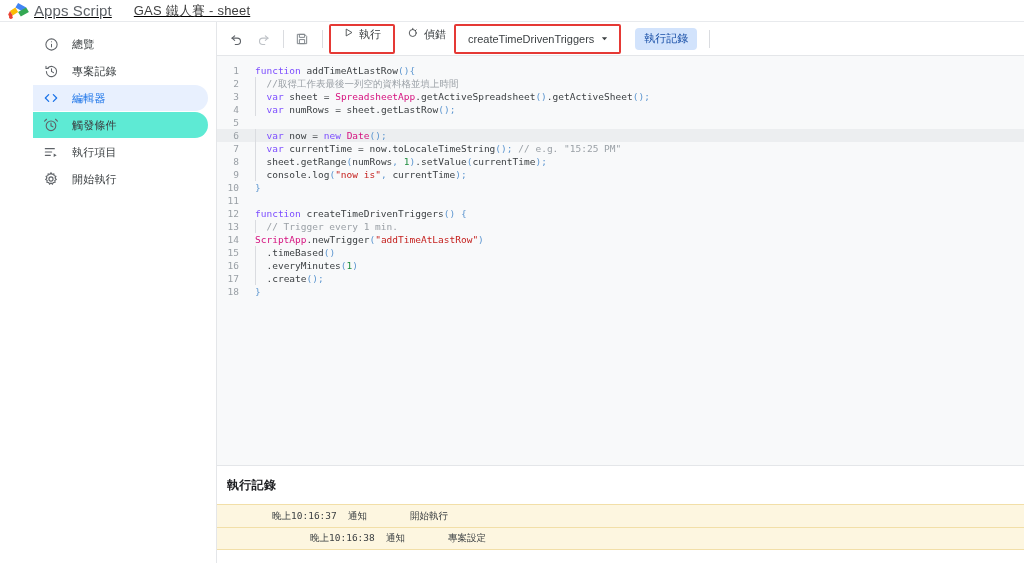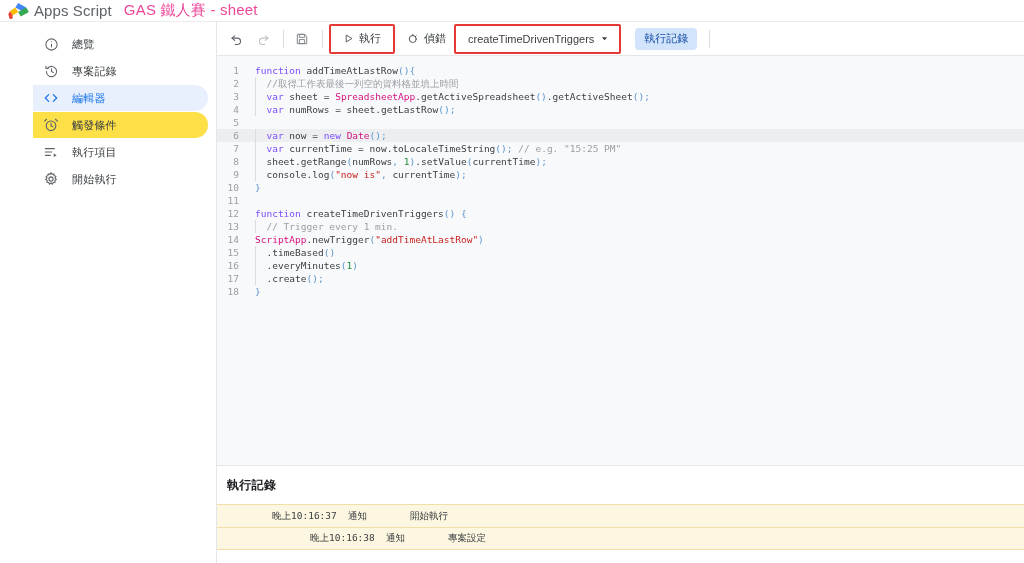--- a/index.html
+++ b/index.html
@@ -11,28 +11,29 @@
   }
   .app { position: relative; width: 1024px; height: 563px; display: flex; flex-direction: column; }
 
   
   .header {
     height: 22px; flex: 0 0 22px;
     display: flex; align-items: center;
     background: #ffffff;
     padding-left: 8px;
     border-bottom: 1px solid #e8eaed;
+    text-decoration: underline;
   }
   .logo { width: 22px; height: 18px; flex: 0 0 22px; margin-right: 4px; display:block; }
   .brand {
     font-size: 15px; color: #5f6368; letter-spacing: .1px;
     font-family: "Liberation Sans", sans-serif;
   }
   .proj-title {
-    font-size: 15px; color: #ec4899; margin-left: 12px;
+    font-size: 13px; color: #404040; margin-left: 22px;
     white-space: nowrap; letter-spacing: .2px;
   }
 
   
   .body { flex: 1 1 auto; display: flex; min-height: 0; }
 
   
   .sidebar {
     width: 184px; flex: 0 0 184px;
     background: #ffffff;
@@ -49,41 +50,41 @@
     font-size: 11px;
   }
   .nav-item .nav-ic {
     width: 18px; height: 18px; flex: 0 0 18px;
     margin-right: 12px; display: flex; align-items: center; justify-content: center;
   }
   .nav-item .nav-ic svg { display: block; }
   .nav-item .nav-lb { font-size: 11px; letter-spacing: .2px; }
   .nav-item.selected { background: #e8f0fe; color: #1a73e8; }
   .nav-item.selected .nav-ic svg { stroke: #1a73e8; fill: none; }
-  .nav-item.hovered { background: #fde047; }
+  .nav-item.hovered { background: #5eead4; }
 
   
   .main { flex: 1 1 auto; display: flex; flex-direction: column; min-width: 0; background: #fff; }
 
   
   .toolbar {
     height: 34px; flex: 0 0 34px;
     display: flex; align-items: center;
     background: #ffffff;
     padding-left: 8px;
     border-bottom: 1px solid #e4e6e9;
   }
   .tb-icon {
     width: 24px; height: 24px; border-radius: 4px;
     display: flex; align-items: center; justify-content: center;
     cursor: pointer; margin-right: 2px; color: #5f6368;
   }
   .tb-sep { width: 1px; height: 18px; background: #dadce0; margin: 0 6px; }
   .tb-btn {
-    display: flex; align-items: center; gap: 5px;
+    display: flex; gap: 5px;
     height: 24px; padding: 0 8px; border-radius: 4px;
     font-size: 11px; color: #3c4043; cursor: pointer; white-space: nowrap;
   }
   .redbox {
     border: 2px solid #e53935; border-radius: 2px;
     padding: 1px 4px; margin-right: 4px;
     display: flex; align-items: center;
   }
   .fn-select {
     display: flex; align-items: center; gap: 6px;

